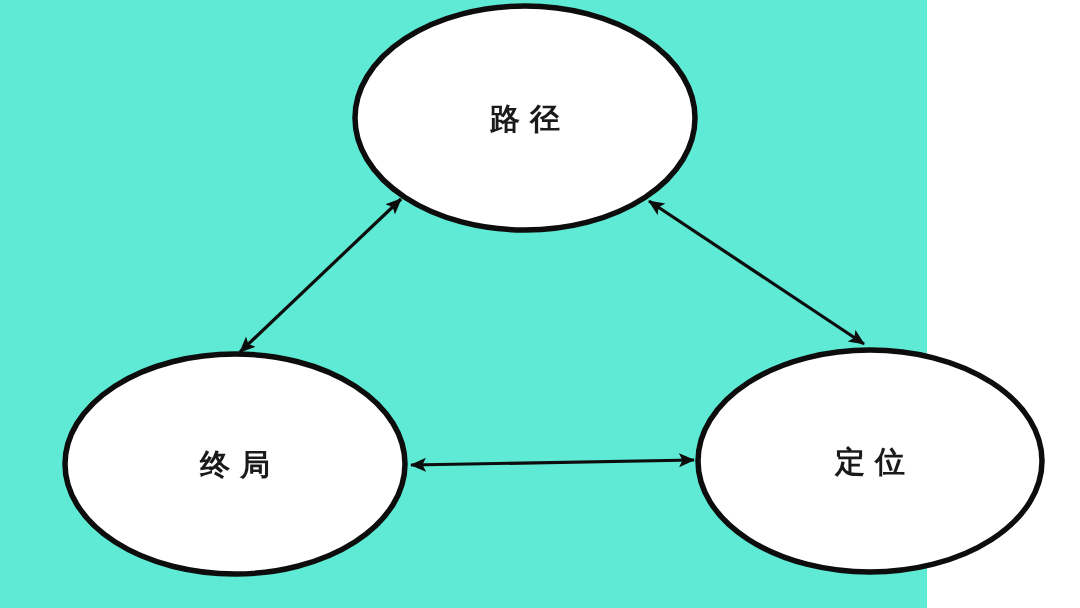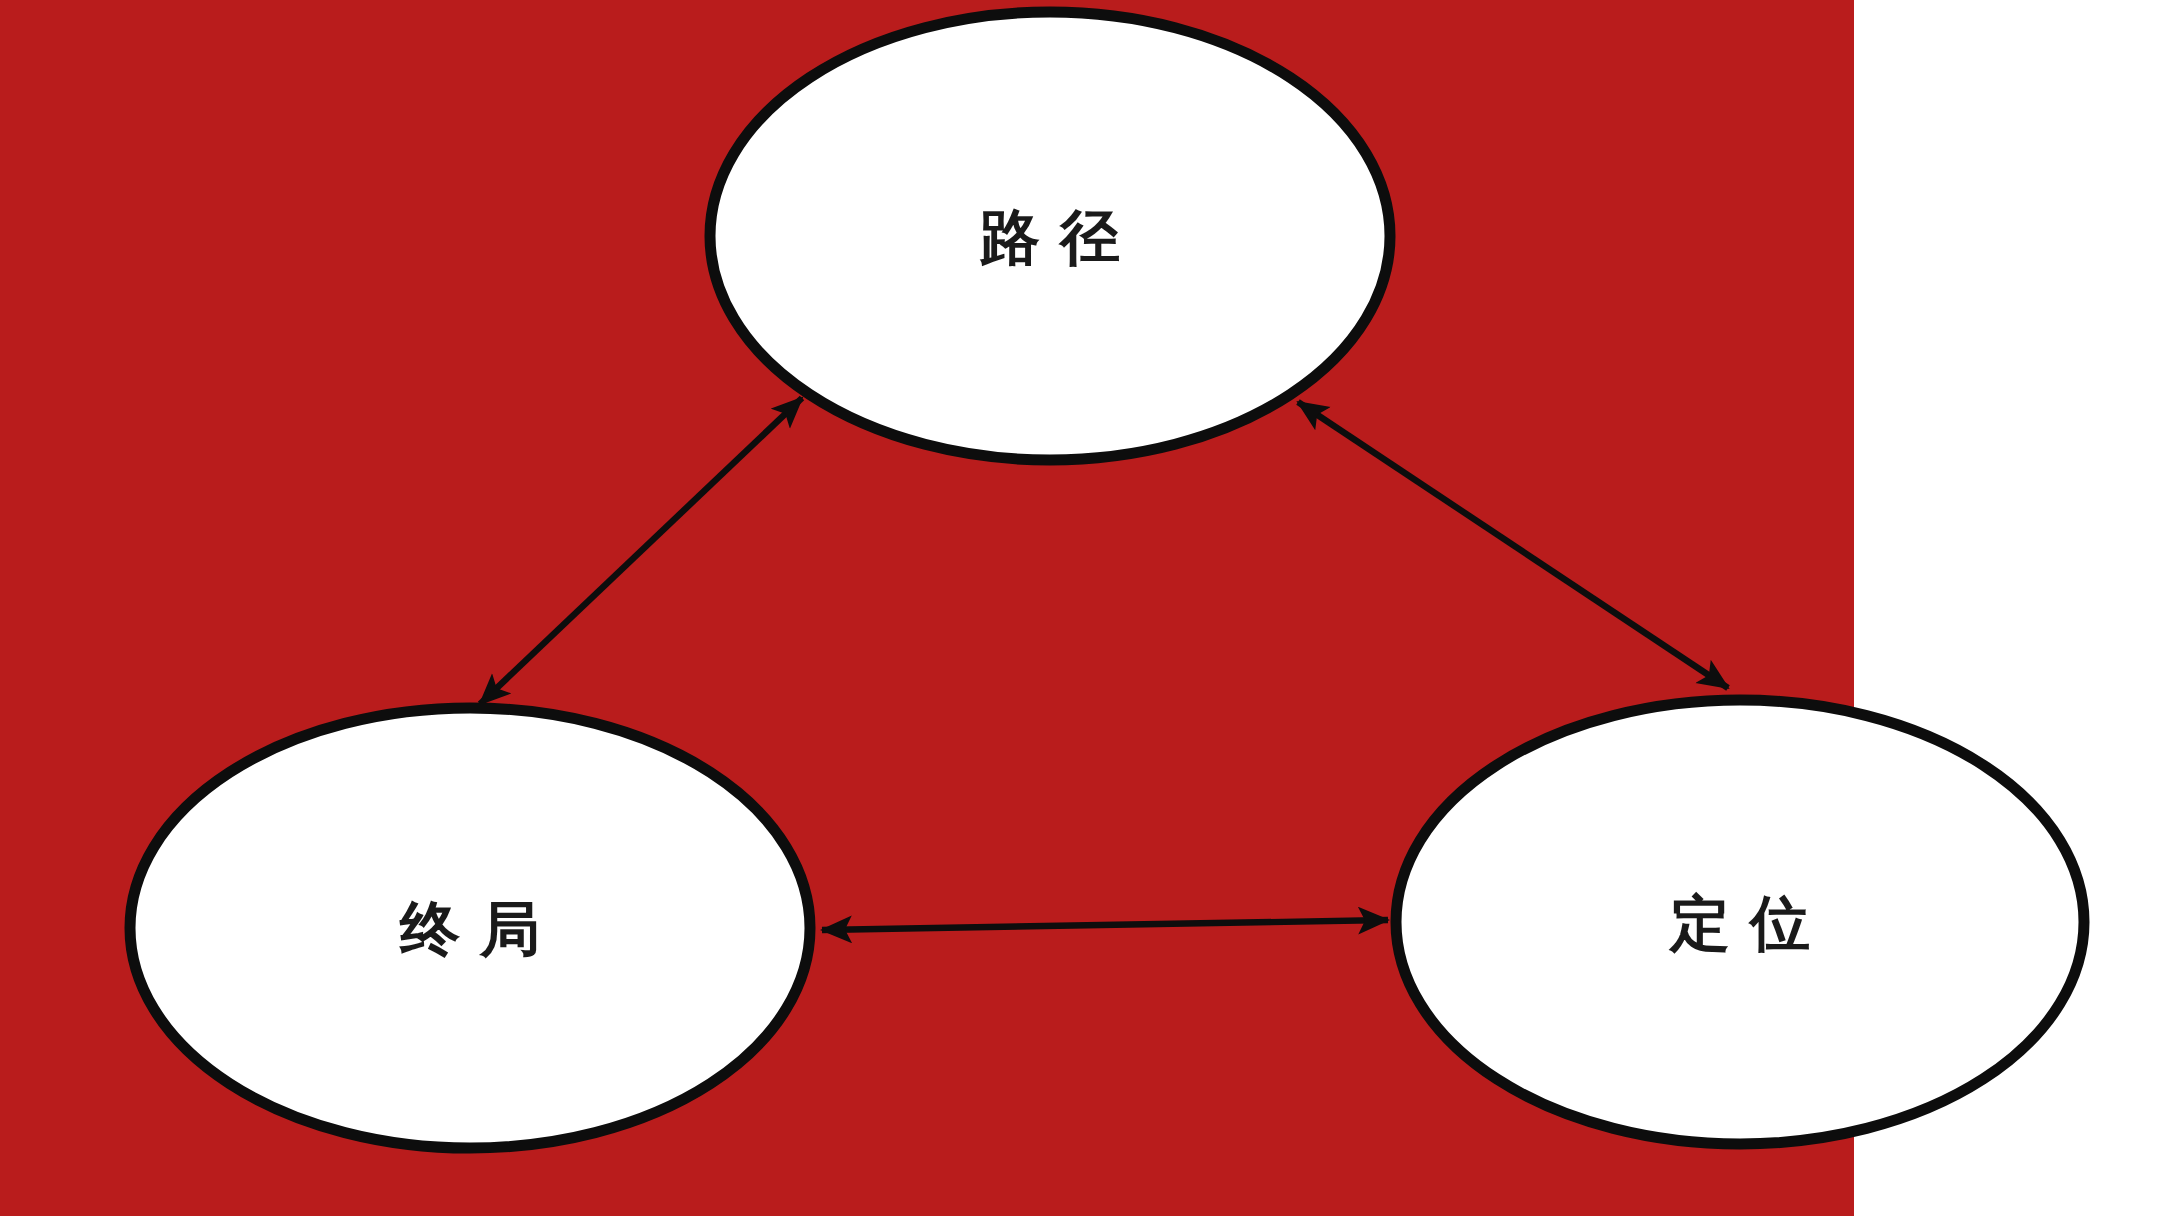--- a/index.html
+++ b/index.html
@@ -8,21 +8,21 @@
     background: #ffffff;
     width: 1080px;
     height: 608px;
     overflow: hidden;
     font-family: "DejaVu Serif", serif;
   }
   .canvas {
     position: relative;
     width: 927px;
     height: 608px;
-    background: #b91c1c;
+    background: #5eead4;
   }
   svg {
     display: block;
   }
   .node-ellipse {
     fill: #ffffff;
     stroke: #0d0d0d;
     stroke-width: 5.5;
   }
   .edge-line {

